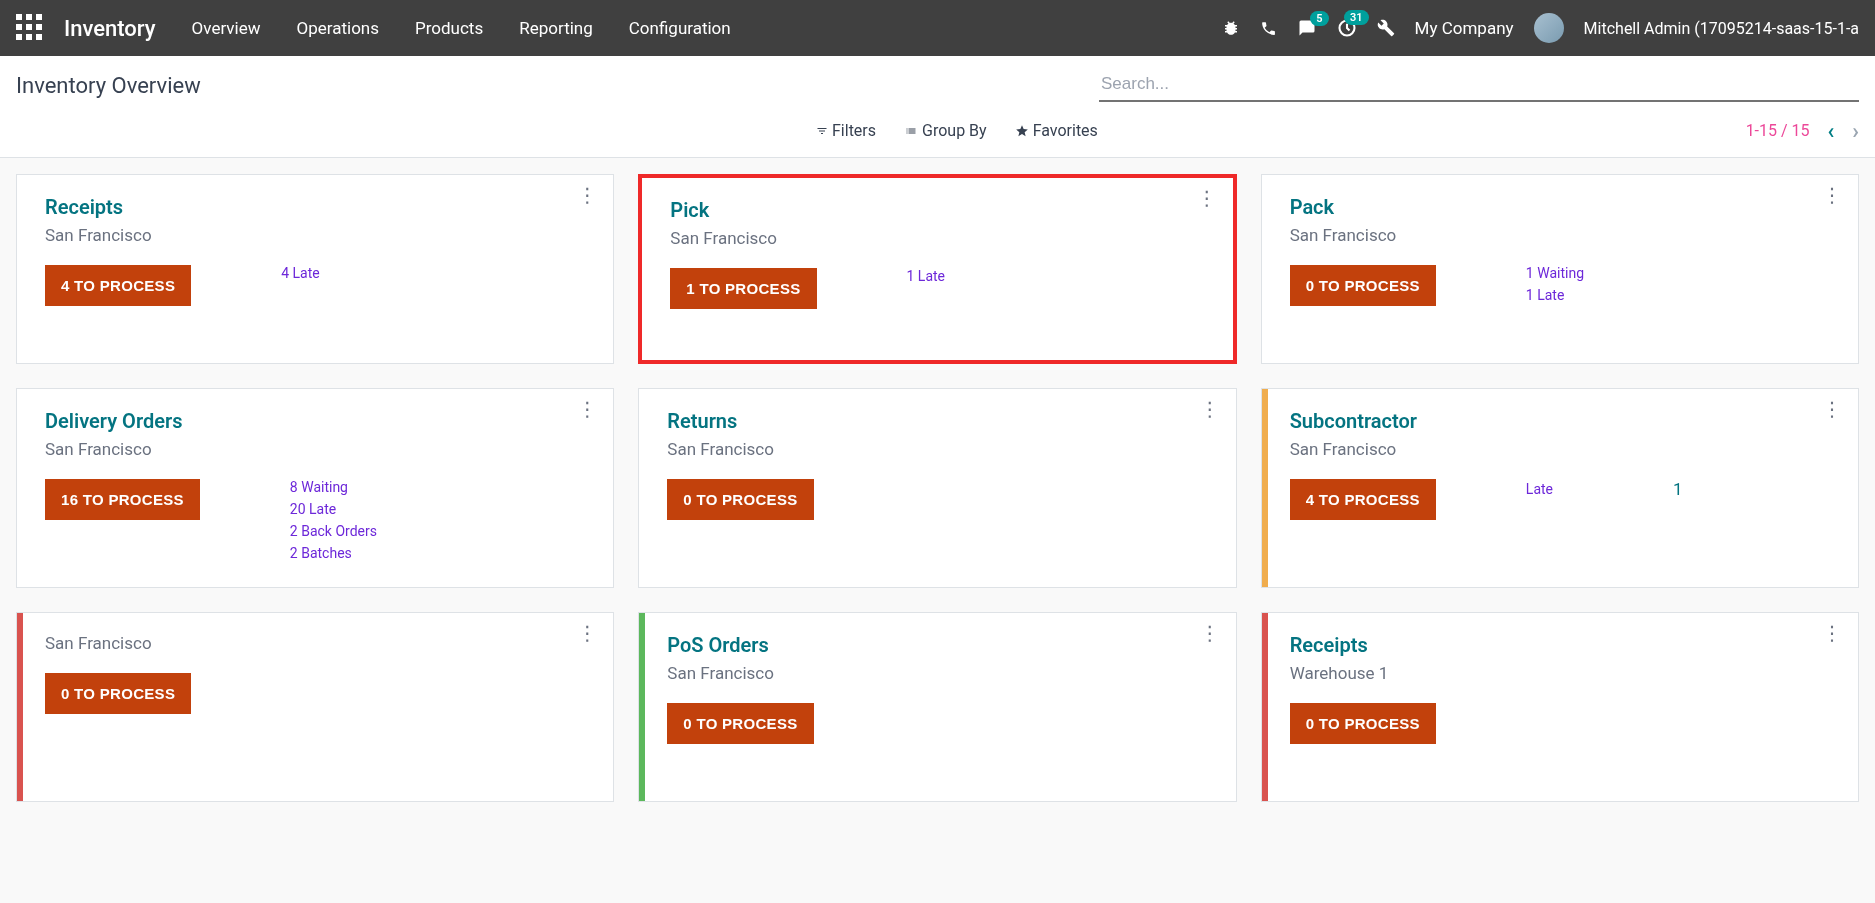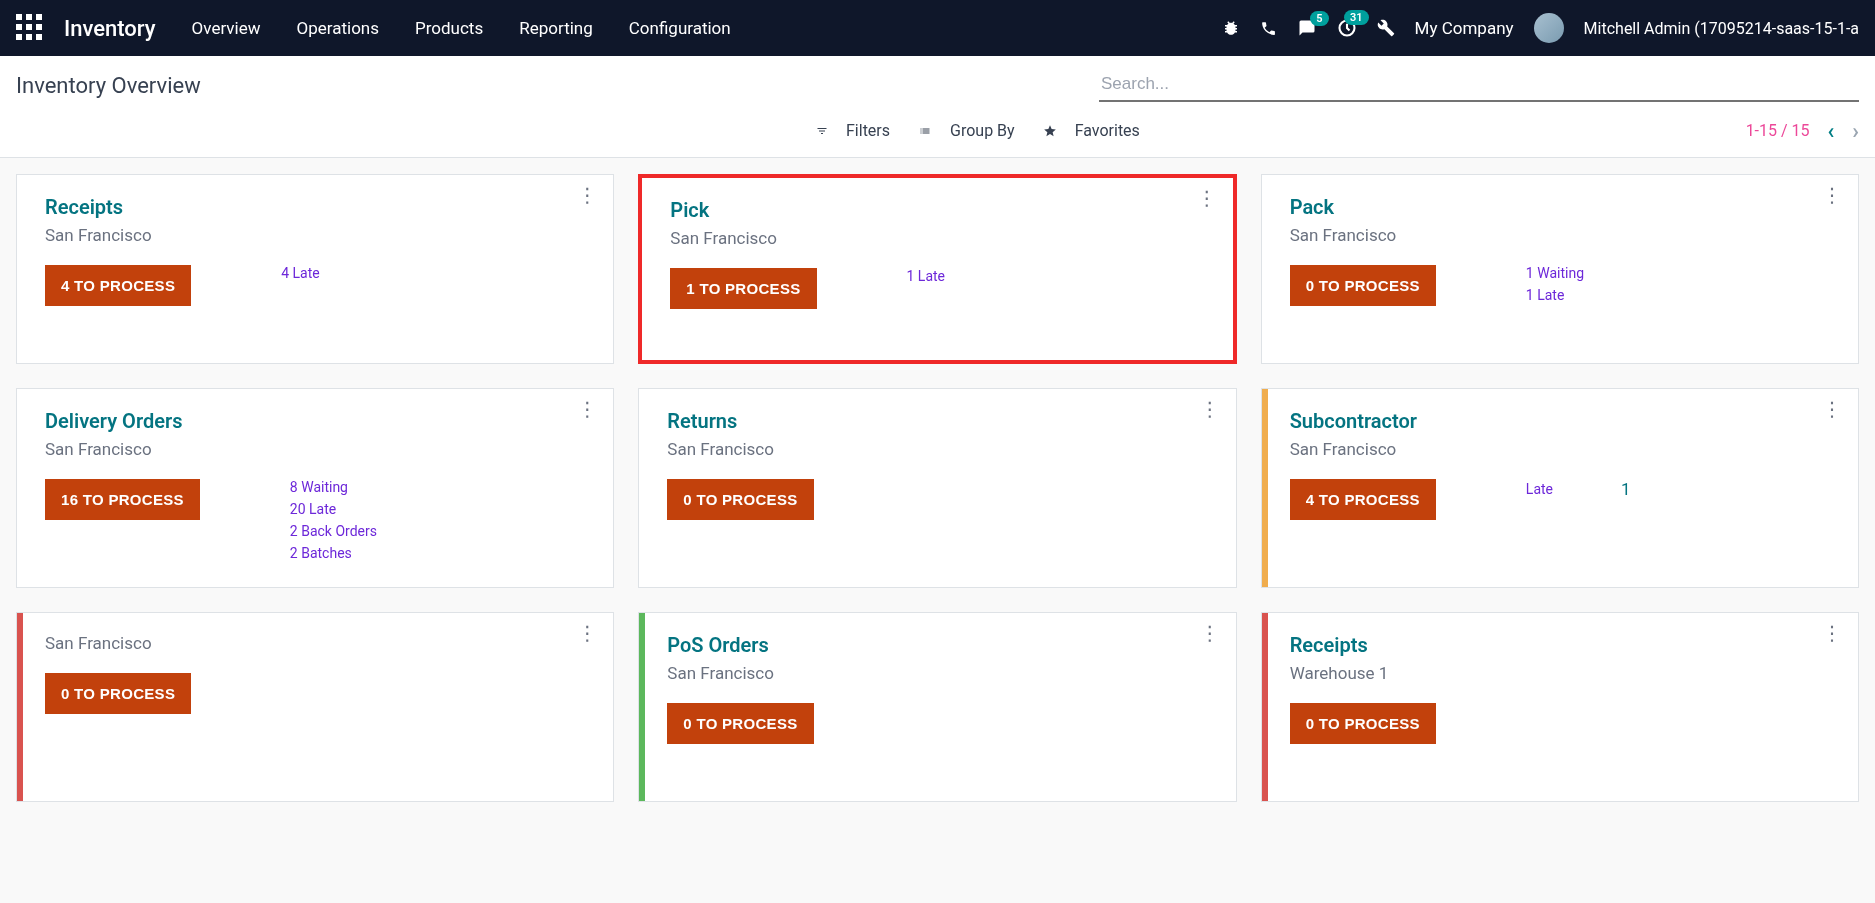--- a/index.html
+++ b/index.html
@@ -1,56 +1,56 @@
 <!DOCTYPE html>
 <html><head>
 <meta charset="utf-8">
 <style>
 * { box-sizing: border-box; margin: 0; padding: 0; }
 body { font-family: -apple-system, BlinkMacSystemFont, "Segoe UI", Roboto, "Helvetica Neue", sans-serif; background: #f9f9f9; color: #374151; overflow-x: hidden; }
-.topbar { background: #0f172a; color: #fff; height: 56px; display: flex; align-items: center; padding: 0 16px; }
+.topbar { background: #404040; color: #fff; height: 56px; display: flex; align-items: center; padding: 0 16px; }
 .apps-icon { width: 28px; height: 28px; display: grid; grid-template-columns: repeat(3,1fr); grid-template-rows: repeat(3,1fr); gap: 2px; margin-right: 20px; cursor: pointer; }
 .apps-icon span { background: #fff; width: 6px; height: 6px; }
 .brand { font-size: 22px; font-weight: 500; margin-right: 36px; }
 .nav { display: flex; gap: 36px; }
 .nav a { color: #fff; text-decoration: none; font-size: 17px; }
 .topbar-right { margin-left: auto; display: flex; align-items: center; gap: 20px; }
 .icon-btn { color: #fff; cursor: pointer; position: relative; display: flex; align-items: center; }
 .badge { position: absolute; top: -8px; right: -12px; background: #00A09D; color: #fff; border-radius: 10px; font-size: 11px; padding: 1px 6px; font-weight: 600; }
 .company { color: #fff; font-size: 17px; }
 .avatar { width: 30px; height: 30px; border-radius: 50%; background: linear-gradient(135deg,#a8c0d0,#7a9bb0); display:inline-block; }
 .user { color: #fff; font-size: 16px; white-space: nowrap; }
 .header { background: #fff; padding: 12px 16px 0 16px; border-bottom: 1px solid #dee2e6; }
 .header-row1 { display: flex; align-items: center; }
 .page-title { font-size: 22px; font-weight: 400; color: #374151; }
 .search-wrap { margin-left: auto; flex: 0 0 760px; }
 .search-input { width: 100%; border: none; border-bottom: 2px solid #737373; font-size: 17px; padding: 6px 2px; outline: none; background: transparent; }
 .search-input::placeholder { color: #9ca3af; }
 .header-row2 { display: flex; align-items: center; padding: 16px 0 14px 0; }
 .filter-group { margin-left: 800px; display: flex; gap: 28px; color: #374151; font-size: 16px; }
-.filter-item { cursor: pointer; display: inline-flex; align-items: center; gap: 18px; }
+.filter-item { cursor: pointer; display: inline-flex; align-items: center; gap: 4px; }
 .pager { margin-left: auto; display: flex; align-items: center; gap: 18px; color: #66598f; font-size: 16px; }
 .pager .count { color: #ec4899; }
 .chev { cursor: pointer; font-size: 22px; font-weight: 600; }
 .chev.prev { color: #017e84; }
 .chev.next { color: #9aa5b1; }
 .board { padding: 16px; display: grid; grid-template-columns: repeat(3, 1fr); gap: 24px; }
 .card { background: #fff; border: 1px solid #dee2e6; position: relative; padding: 20px 22px 26px 28px; min-height: 190px; }
 .card.highlight { border: 4px solid #ef2929; }
 .stripe { position: absolute; left: 0; top: 0; bottom: 0; width: 6px; }
 .stripe.orange { background: #f0ad4e; }
 .stripe.red { background: #d9534f; }
 .stripe.green { background: #5cb85c; }
 .card-title { color: #047481; font-size: 20px; font-weight: 600; margin-bottom: 6px; cursor: pointer; }
 .card-sub { color: #6b7280; font-size: 17px; margin-bottom: 20px; }
 .card-body { display: flex; align-items: flex-start; gap: 90px; }
 .process-btn { background: #c2410c; color: #fff; border: none; padding: 12px 16px; font-size: 15px; font-weight: 700; letter-spacing: .3px; cursor: pointer; }
 .stats { display: flex; flex-direction: column; gap: 6px; }
 .stat { color: #6d28d9; font-size: 14px; cursor: pointer; }
-.stat-row { display:flex; gap:68px; align-items:center;}
+.stat-row { display:flex; gap:120px; align-items:center;}
 .stat-num-right { color:#047481; font-size:17px;}
 .kebab { position: absolute; top: 14px; right: 16px; cursor: pointer; color: #6b7280; font-size: 20px; line-height: 0.6; }
 svg { display: block; }
 </style>
 </head>
 <body>
 
 <div class="topbar">
   <div class="apps-icon">
     <span></span>

